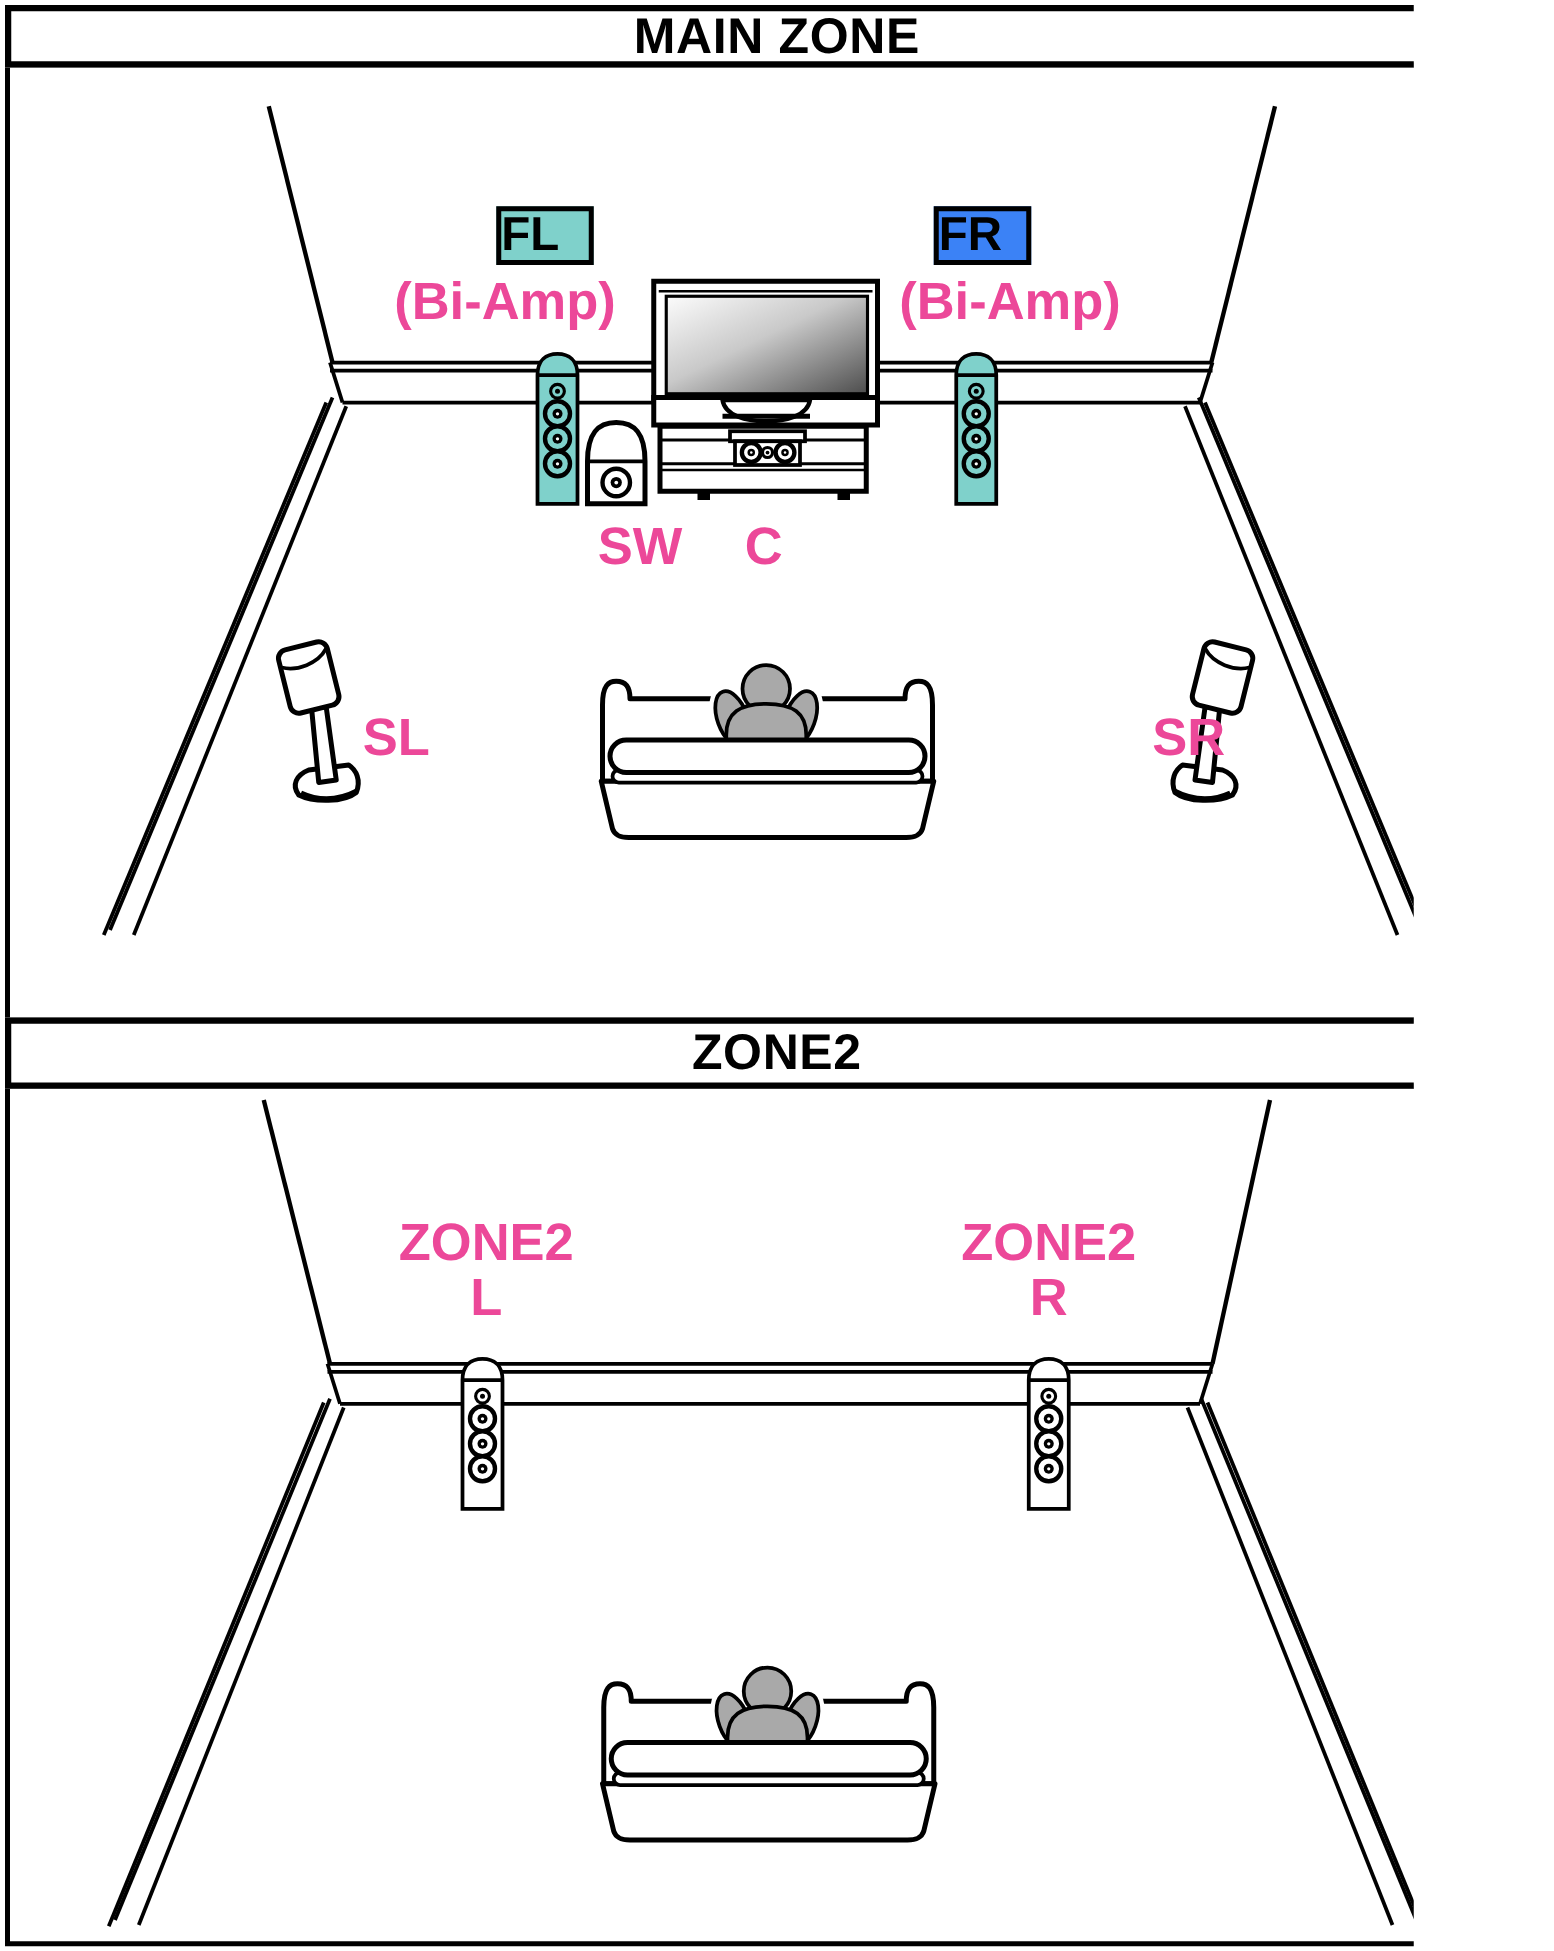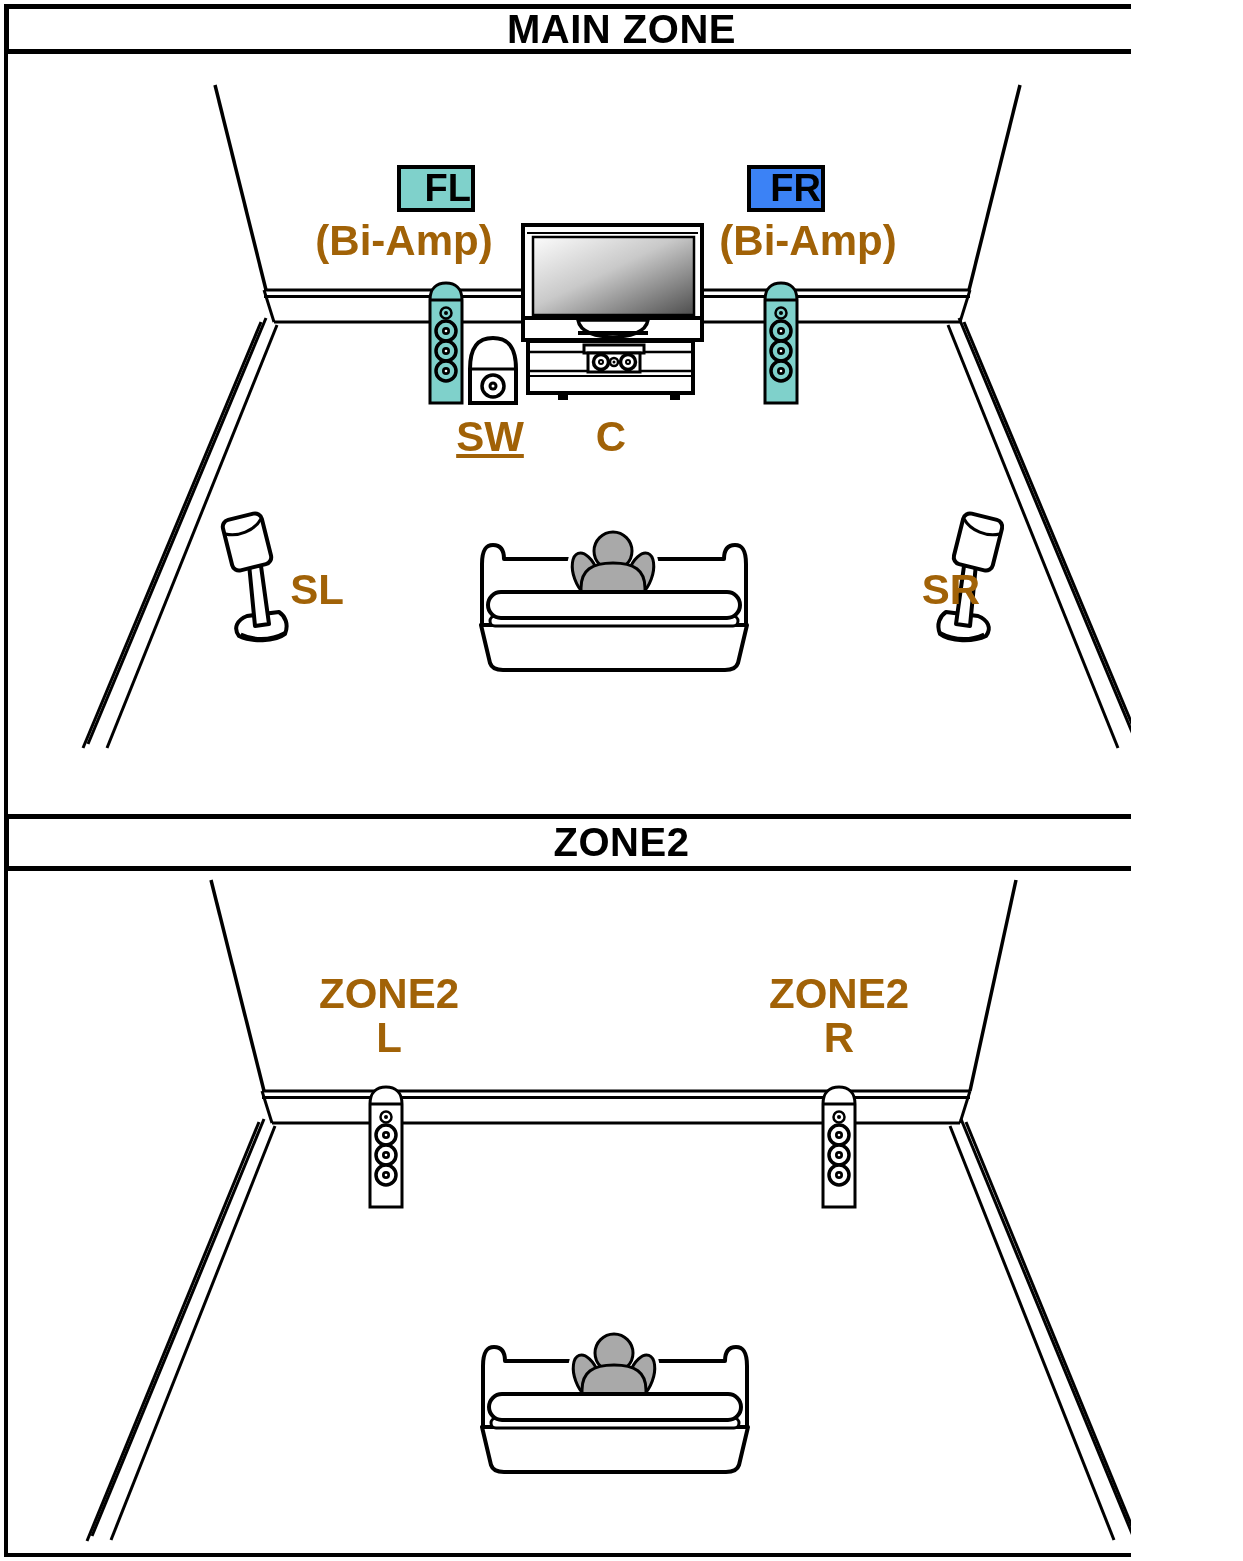--- a/index.html
+++ b/index.html
@@ -11,27 +11,27 @@
   .bar-title{
     position:absolute;left:4px;width:1235px;border:5px solid #000;background:#fff;
     display:flex;align-items:center;justify-content:center;
     font-weight:bold;font-size:40px;color:#000;letter-spacing:0.5px;z-index:3;
   }
   .room-panel{
     position:absolute;left:4px;width:1235px;border:4px solid #000;background:#fff;z-index:1;
   }
   .art{position:absolute;left:0;top:0;z-index:2;pointer-events:none;}
   .lbl{
-    position:absolute;z-index:4;color:#a16207;font-weight:bold;white-space:nowrap;
+    position:absolute;z-index:4;color:#ec4899;font-weight:bold;white-space:nowrap;
     transform:translateX(-50%);text-align:center;
   }
   .lbl-big{font-size:42px;line-height:44px;}
   .tag-box{
     position:absolute;z-index:4;border:4px solid #000;
-    display:flex;align-items:center;justify-content:flex-end;
+    display:flex;align-items:center;justify-content:flex-start;
     font-weight:bold;font-size:38px;color:#000;
   }
   .halo{fill:#fff;stroke:#fff;stroke-width:10;stroke-linejoin:round;}
   .pbody{fill:#A9A9A9;stroke:#000;stroke-width:3;}
   svg .ln{stroke:#000;fill:none;}
 </style>
 </head>
 <body>
 
 <div class="canvas">
@@ -187,21 +187,21 @@
   <div class="tag-box" style="left: 397px; top: 165px; width: 78px; height: 47px; background-color: rgb(127, 209, 203);">
     <span>FL</span>
   </div>
   <div class="tag-box" style="left: 747px; top: 165px; width: 78px; height: 47px; background-color: #3b82f6;">
     <span>FR</span>
   </div>
 
   <div class="lbl lbl-big" style="left:404px;top:219px;">(Bi-Amp)</div>
   <div class="lbl lbl-big" style="left:808px;top:219px;">(Bi-Amp)</div>
 
-  <div class="lbl lbl-big" style="left:490px;top:415px;text-decoration:underline;">SW</div>
+  <div class="lbl lbl-big" style="left:512px;top:415px;">SW</div>
   <div class="lbl lbl-big" style="left:611px;top:415px;">C</div>
 
   <div class="lbl lbl-big" style="left:317px;top:568px;">SL</div>
   <div class="lbl lbl-big" style="left:907px;top:568px;margin-left:44px;">SR</div>
 
   <div class="lbl lbl-big" style="left:389px;top:972px;">
     <div>ZONE2</div>
     <div>L</div>
   </div>
   <div class="lbl lbl-big" style="left:839px;top:972px;">

